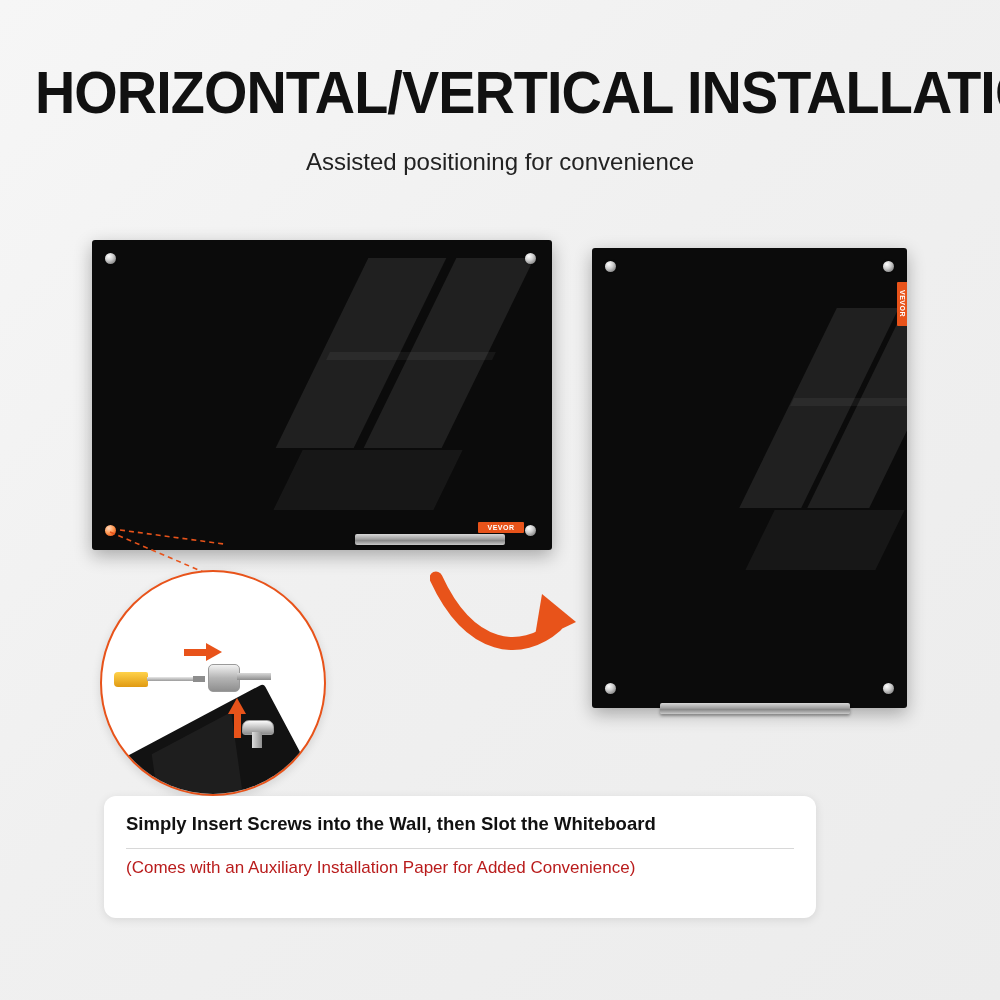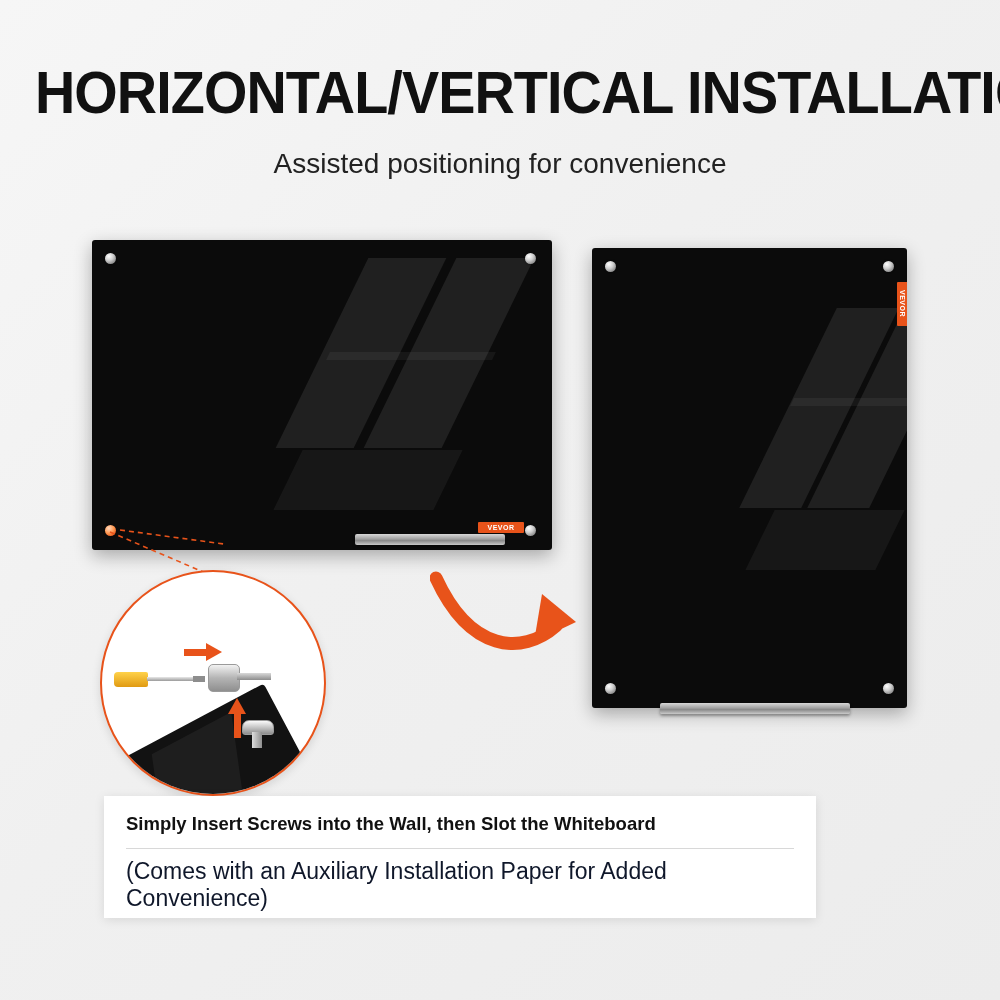--- a/index.html
+++ b/index.html
@@ -35,21 +35,21 @@
     color: #111111;
     transform: scaleX(0.93);
     white-space: nowrap;
   }
   .subhead {
     position: absolute;
     top: 148px;
     left: 0;
     width: 1000px;
     text-align: center;
-    font-size: 28px;
+    font-size: 24px;
     color: #222222;
     font-weight: 400;
   }
 
   
   .board {
     position: absolute;
     background: #0b0b0b;
     border-radius: 3px;
     box-shadow: 0 6px 18px rgba(0,0,0,0.30);
@@ -301,39 +301,39 @@
   }
 
   
   .caption-card {
     position: absolute;
     left: 104px;
     top: 796px;
     width: 712px;
     height: 122px;
     background: #ffffff;
-    border-radius: 0;
+    border-radius: 12px;
     box-shadow: 0 2px 10px rgba(0,0,0,0.10);
     padding: 16px 22px;
     box-sizing: border-box;
   }
   .caption-main {
     font-size: 18.5px;
     font-weight: bold;
     color: #111111;
     line-height: 1.35;
   }
   .caption-divider {
     margin: 11px 0 9px 0;
     height: 1px;
     background: #d8d8d8;
   }
   .caption-sub {
-    font-size: 23px;
-    color: #0f172a;
+    font-size: 17px;
+    color: #b91c1c;
   }
 </style>
 </head>
 <body>
 
 <div class="page">
 
   <div class="headline">HORIZONTAL/VERTICAL INSTALLATION</div>
   <div class="subhead">Assisted positioning for convenience</div>
 

